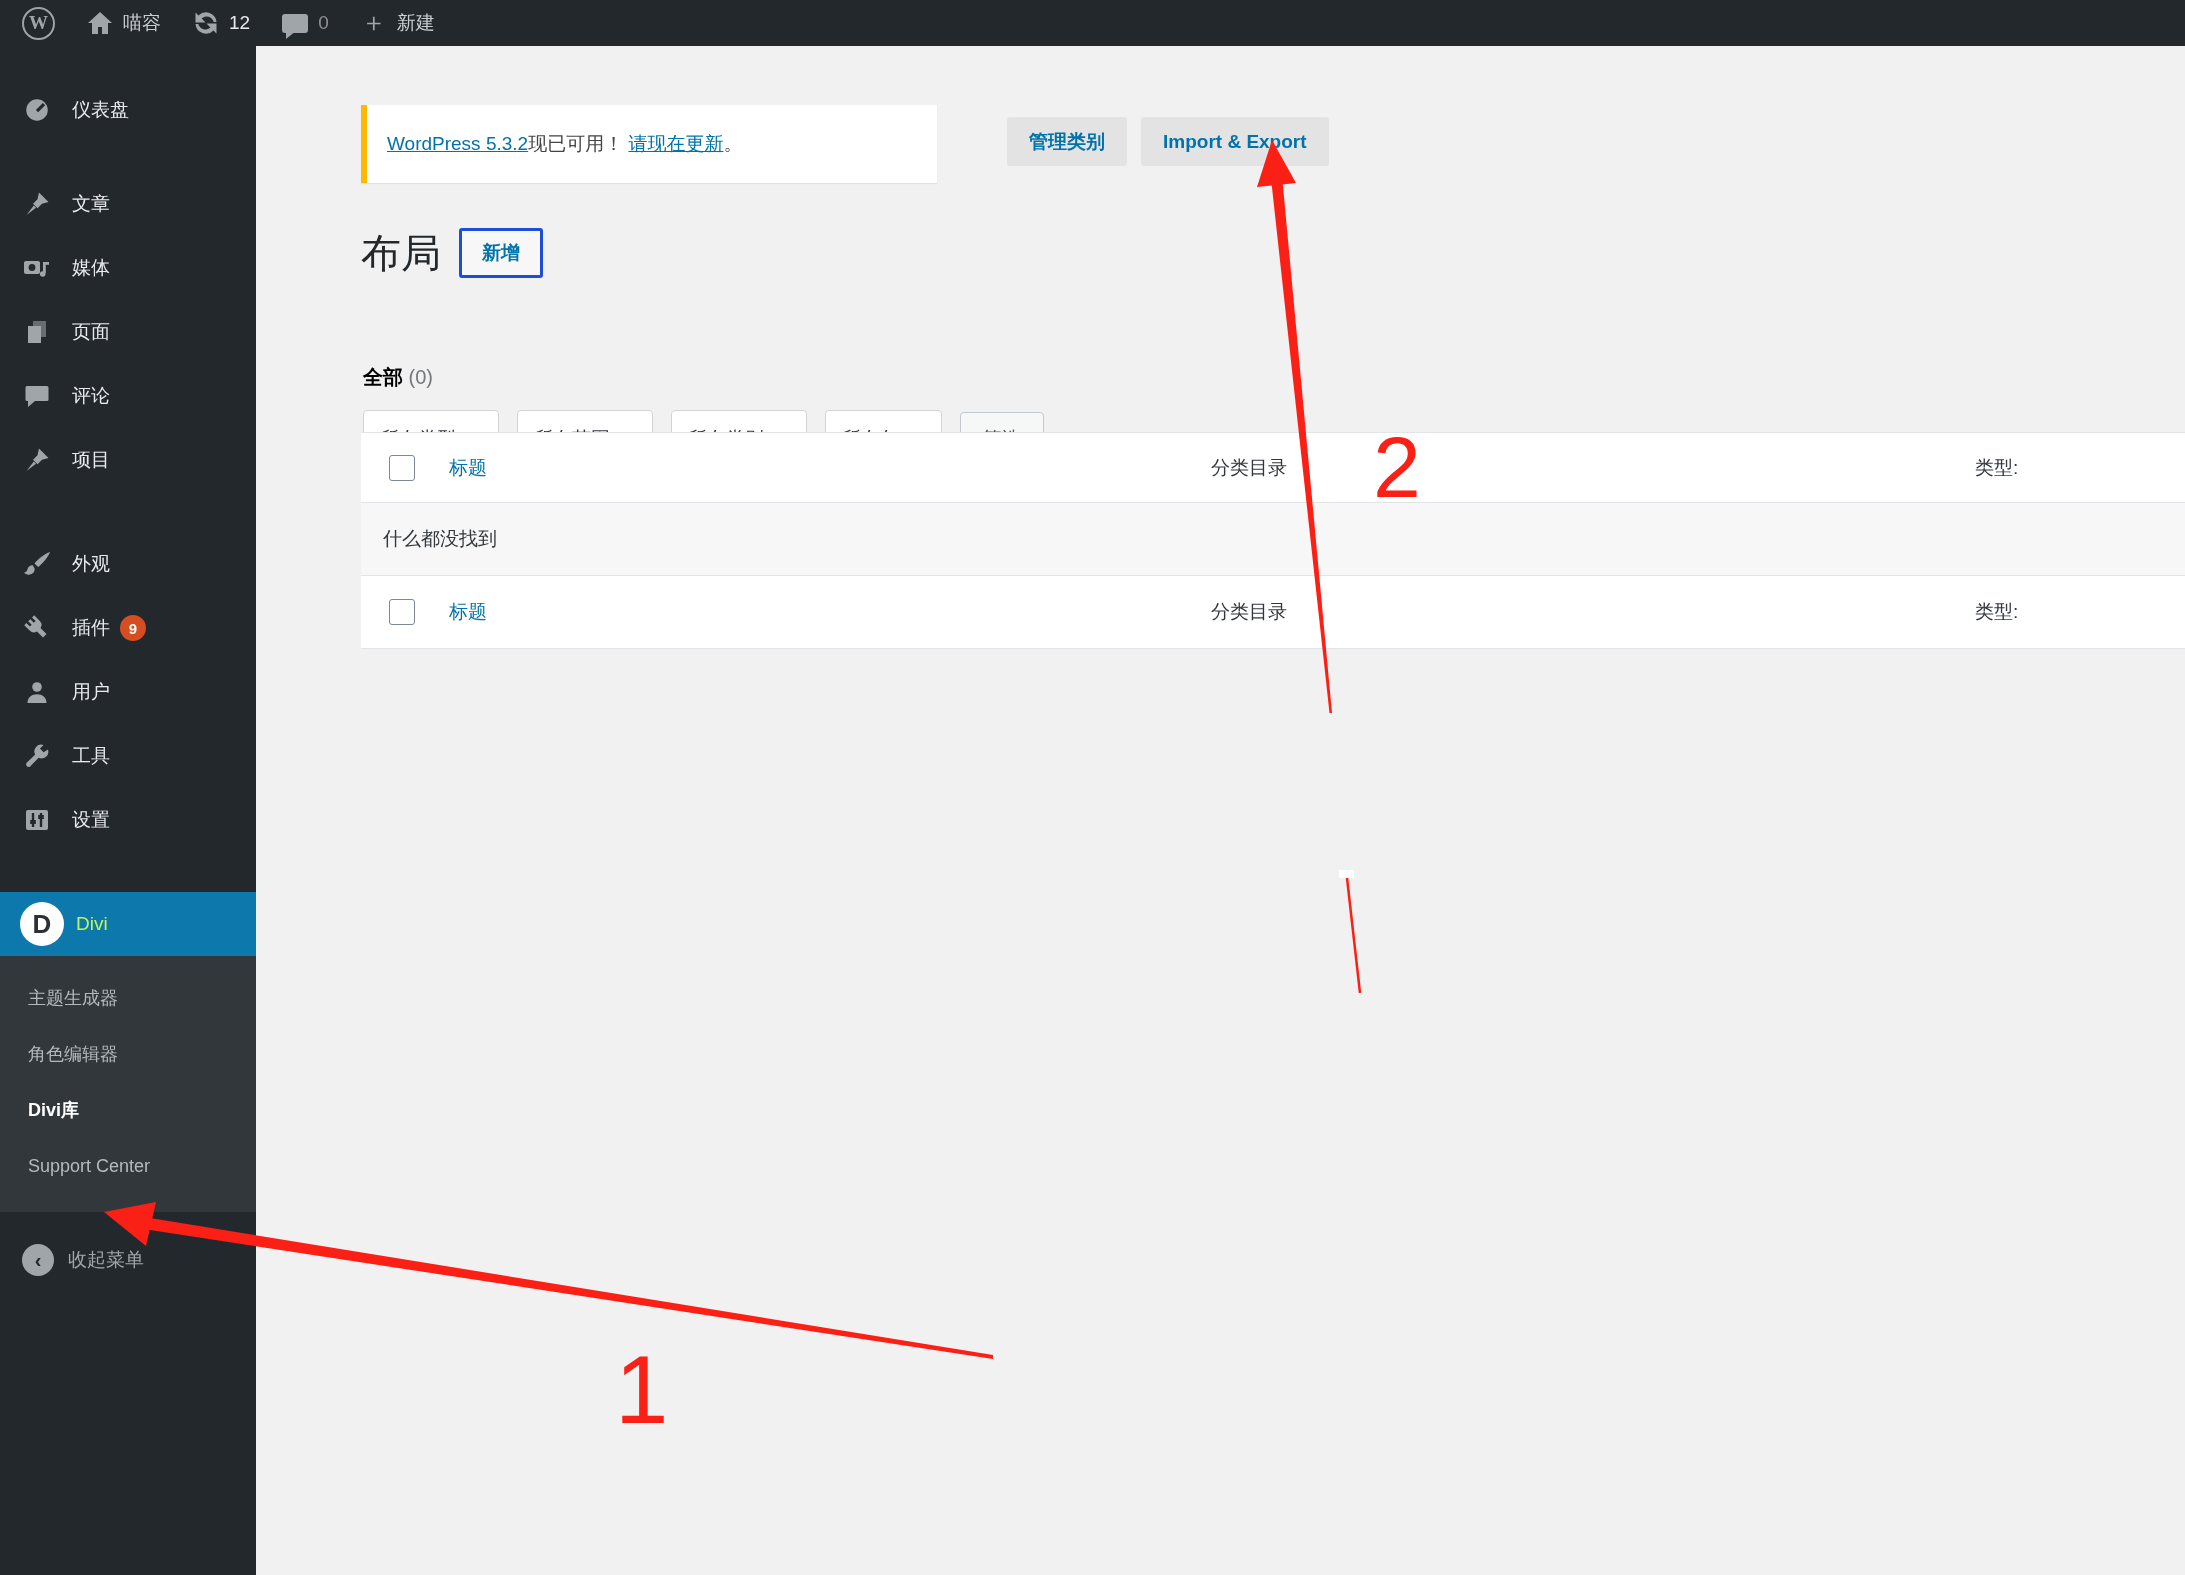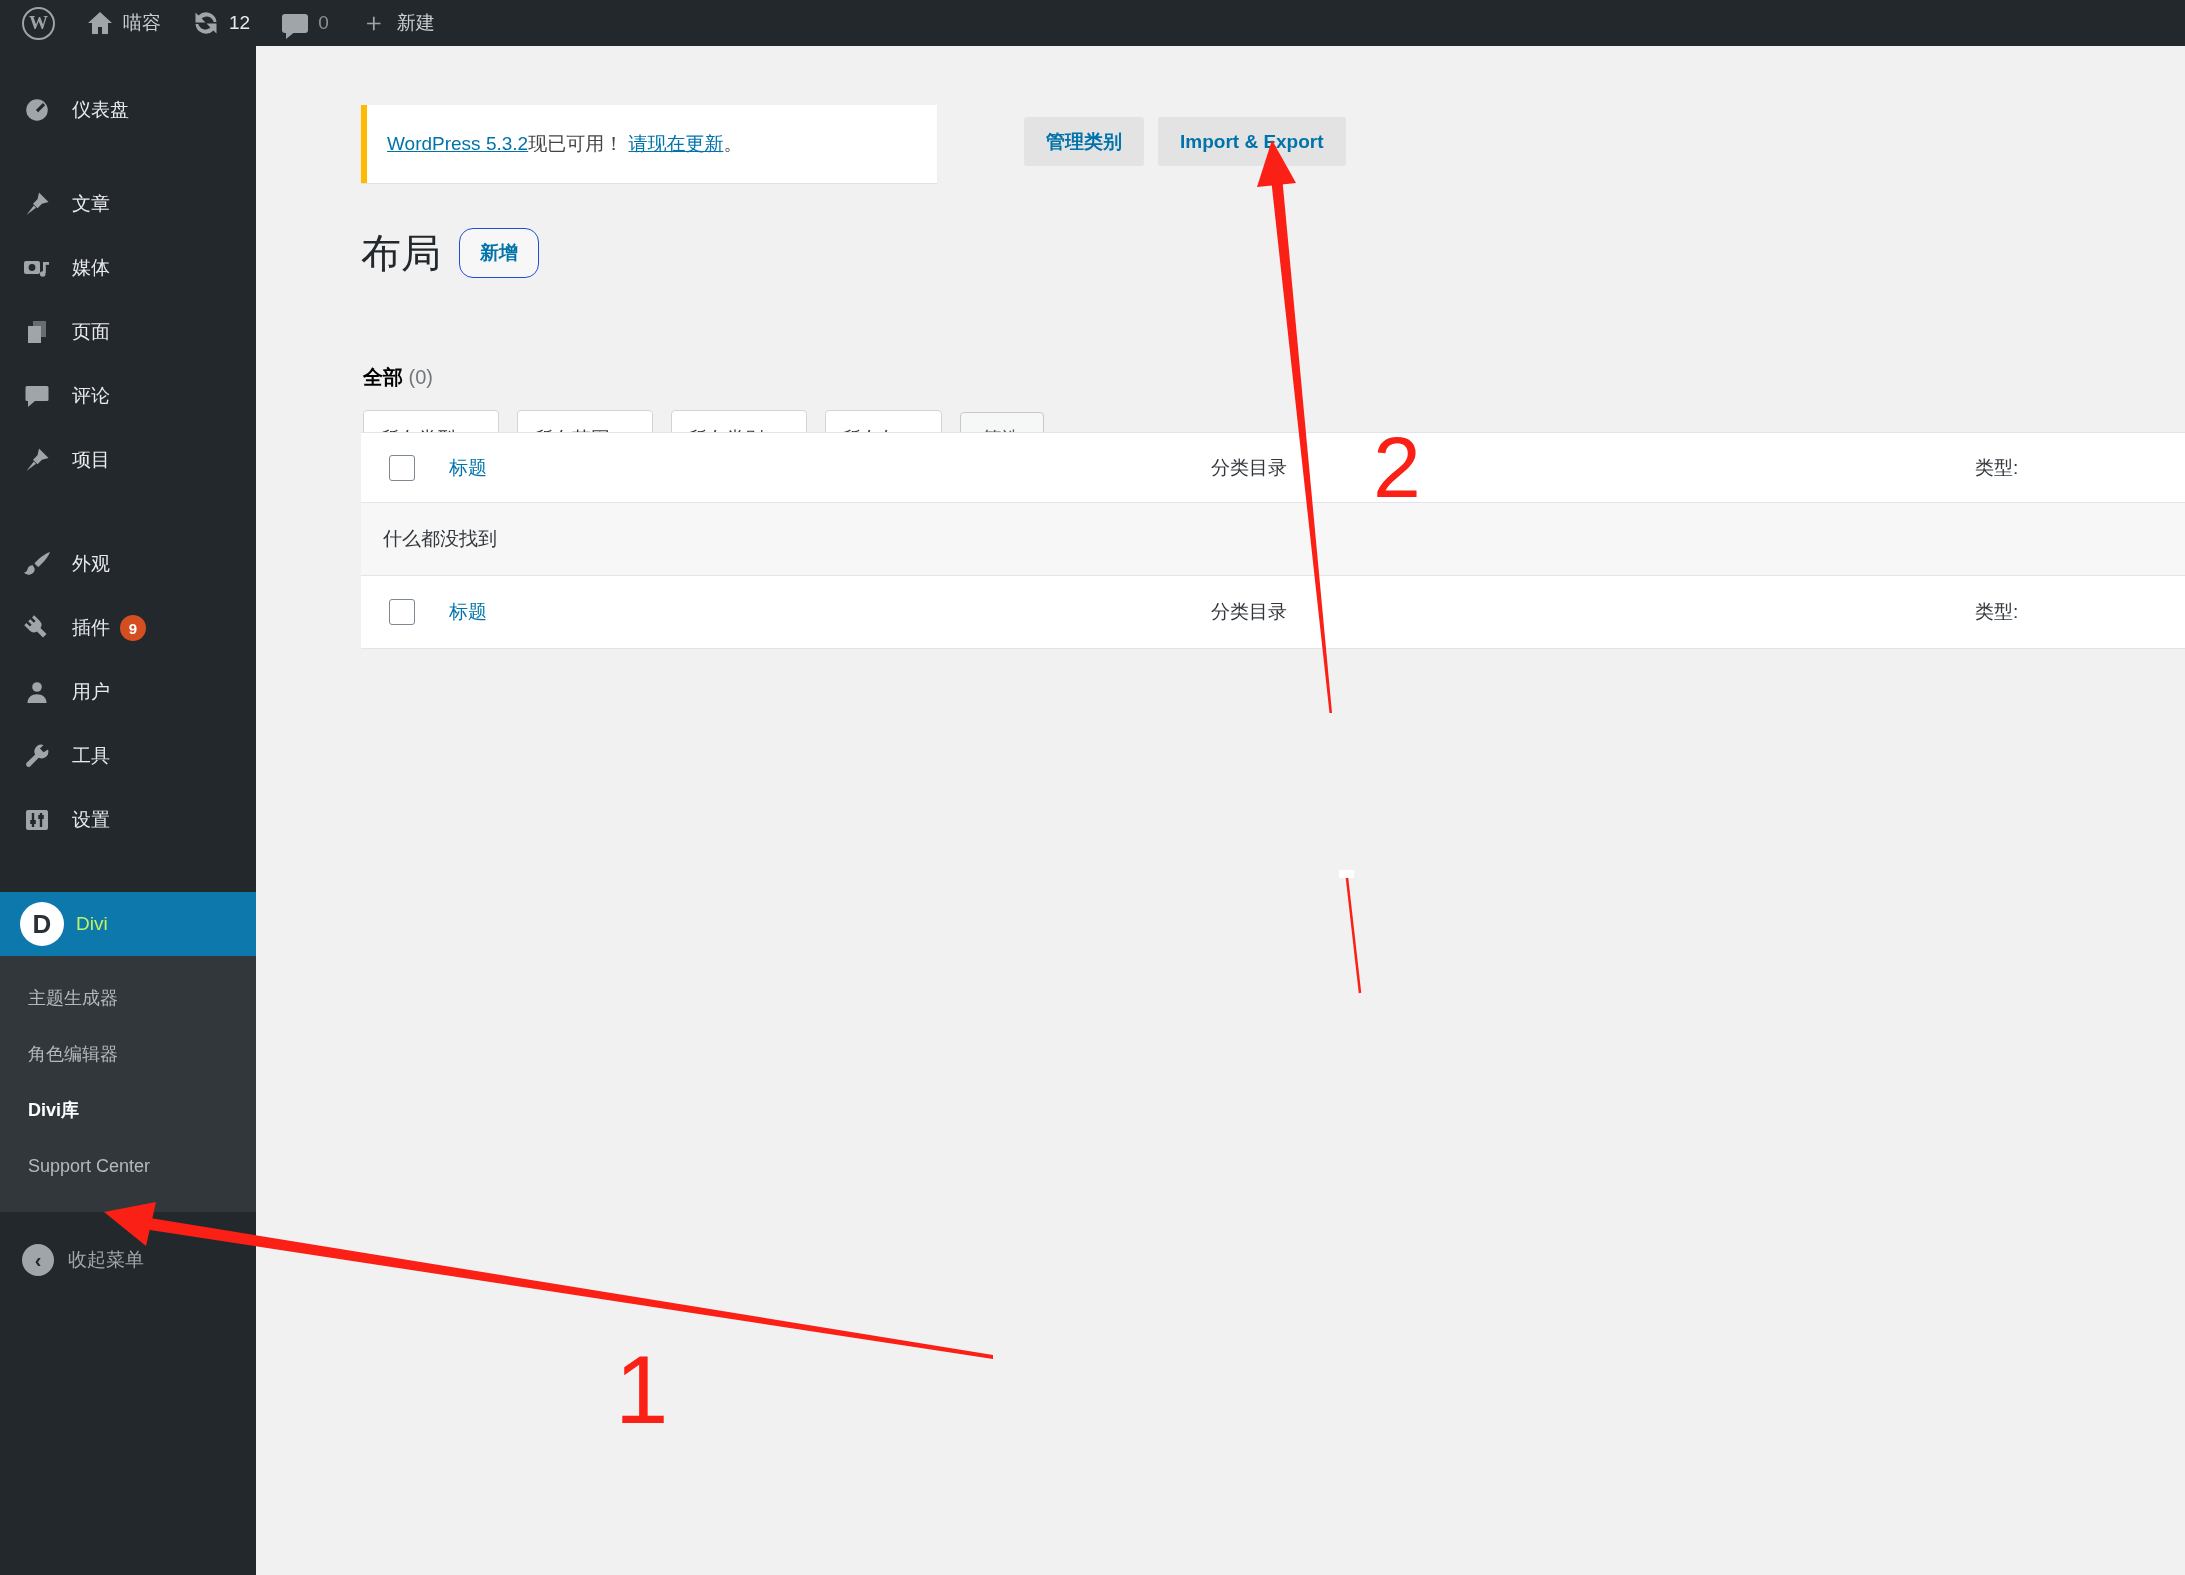--- a/index.html
+++ b/index.html
@@ -58,30 +58,30 @@
     display:flex;align-items:center;justify-content:center;font-size:20px;font-weight:bold;}
   
   .main{position:absolute;left:320px;top:46px;right:0;bottom:0;}
   .notice{
     position:absolute;left:41px;top:59px;width:576px;box-sizing:border-box;
     background:#fff;border-left:6px solid #ffb900;
     box-shadow:0 1px 1px rgba(0,0,0,.06);
     padding:26px 20px;font-size:19px;color:#444;
   }
   .notice a{color:#0073aa;text-decoration:underline;cursor:pointer;}
-  .actions{position:absolute;left:704px;top:71px;display:flex;gap:14px;}
+  .actions{position:absolute;left:687px;top:71px;display:flex;gap:14px;}
   .btn-flat{
     background:#e3e3e4;border:none;border-radius:3px;height:49px;padding:0 22px;
     color:#0073aa;font-weight:bold;font-size:19px;cursor:pointer;
     font-family:inherit;
   }
   .title-row{position:absolute;left:41px;top:182px;display:flex;align-items:center;gap:18px;}
   .page-title{font-size:40px;font-weight:400;color:#23282d;margin:0;line-height:1.2;}
   .btn-addnew{
-    background:#f7f7f7;border:1px solid #1d4ed8;border-radius:14px;height:50px;padding:0 20px;
+    background:#f7f7f7;border:3px solid #1d4ed8;border-radius:3px;height:50px;padding:0 20px;
     color:#0073aa;font-weight:bold;font-size:19px;cursor:pointer;font-family:inherit;
   }
   .subsub{position:absolute;left:43px;top:318px;font-size:20px;}
   .subsub .all{font-weight:bold;color:#000;}
   .subsub .count{color:#72777c;}
   .filters{position:absolute;left:43px;top:364px;display:flex;gap:18px;align-items:center;}
   .selectbox{
     background:#fff;border:1px solid #d2d5d8;border-radius:4px;height:56px;
     display:flex;align-items:center;gap:14px;padding:0 16px;font-size:19px;color:#32373c;cursor:pointer;
   }

